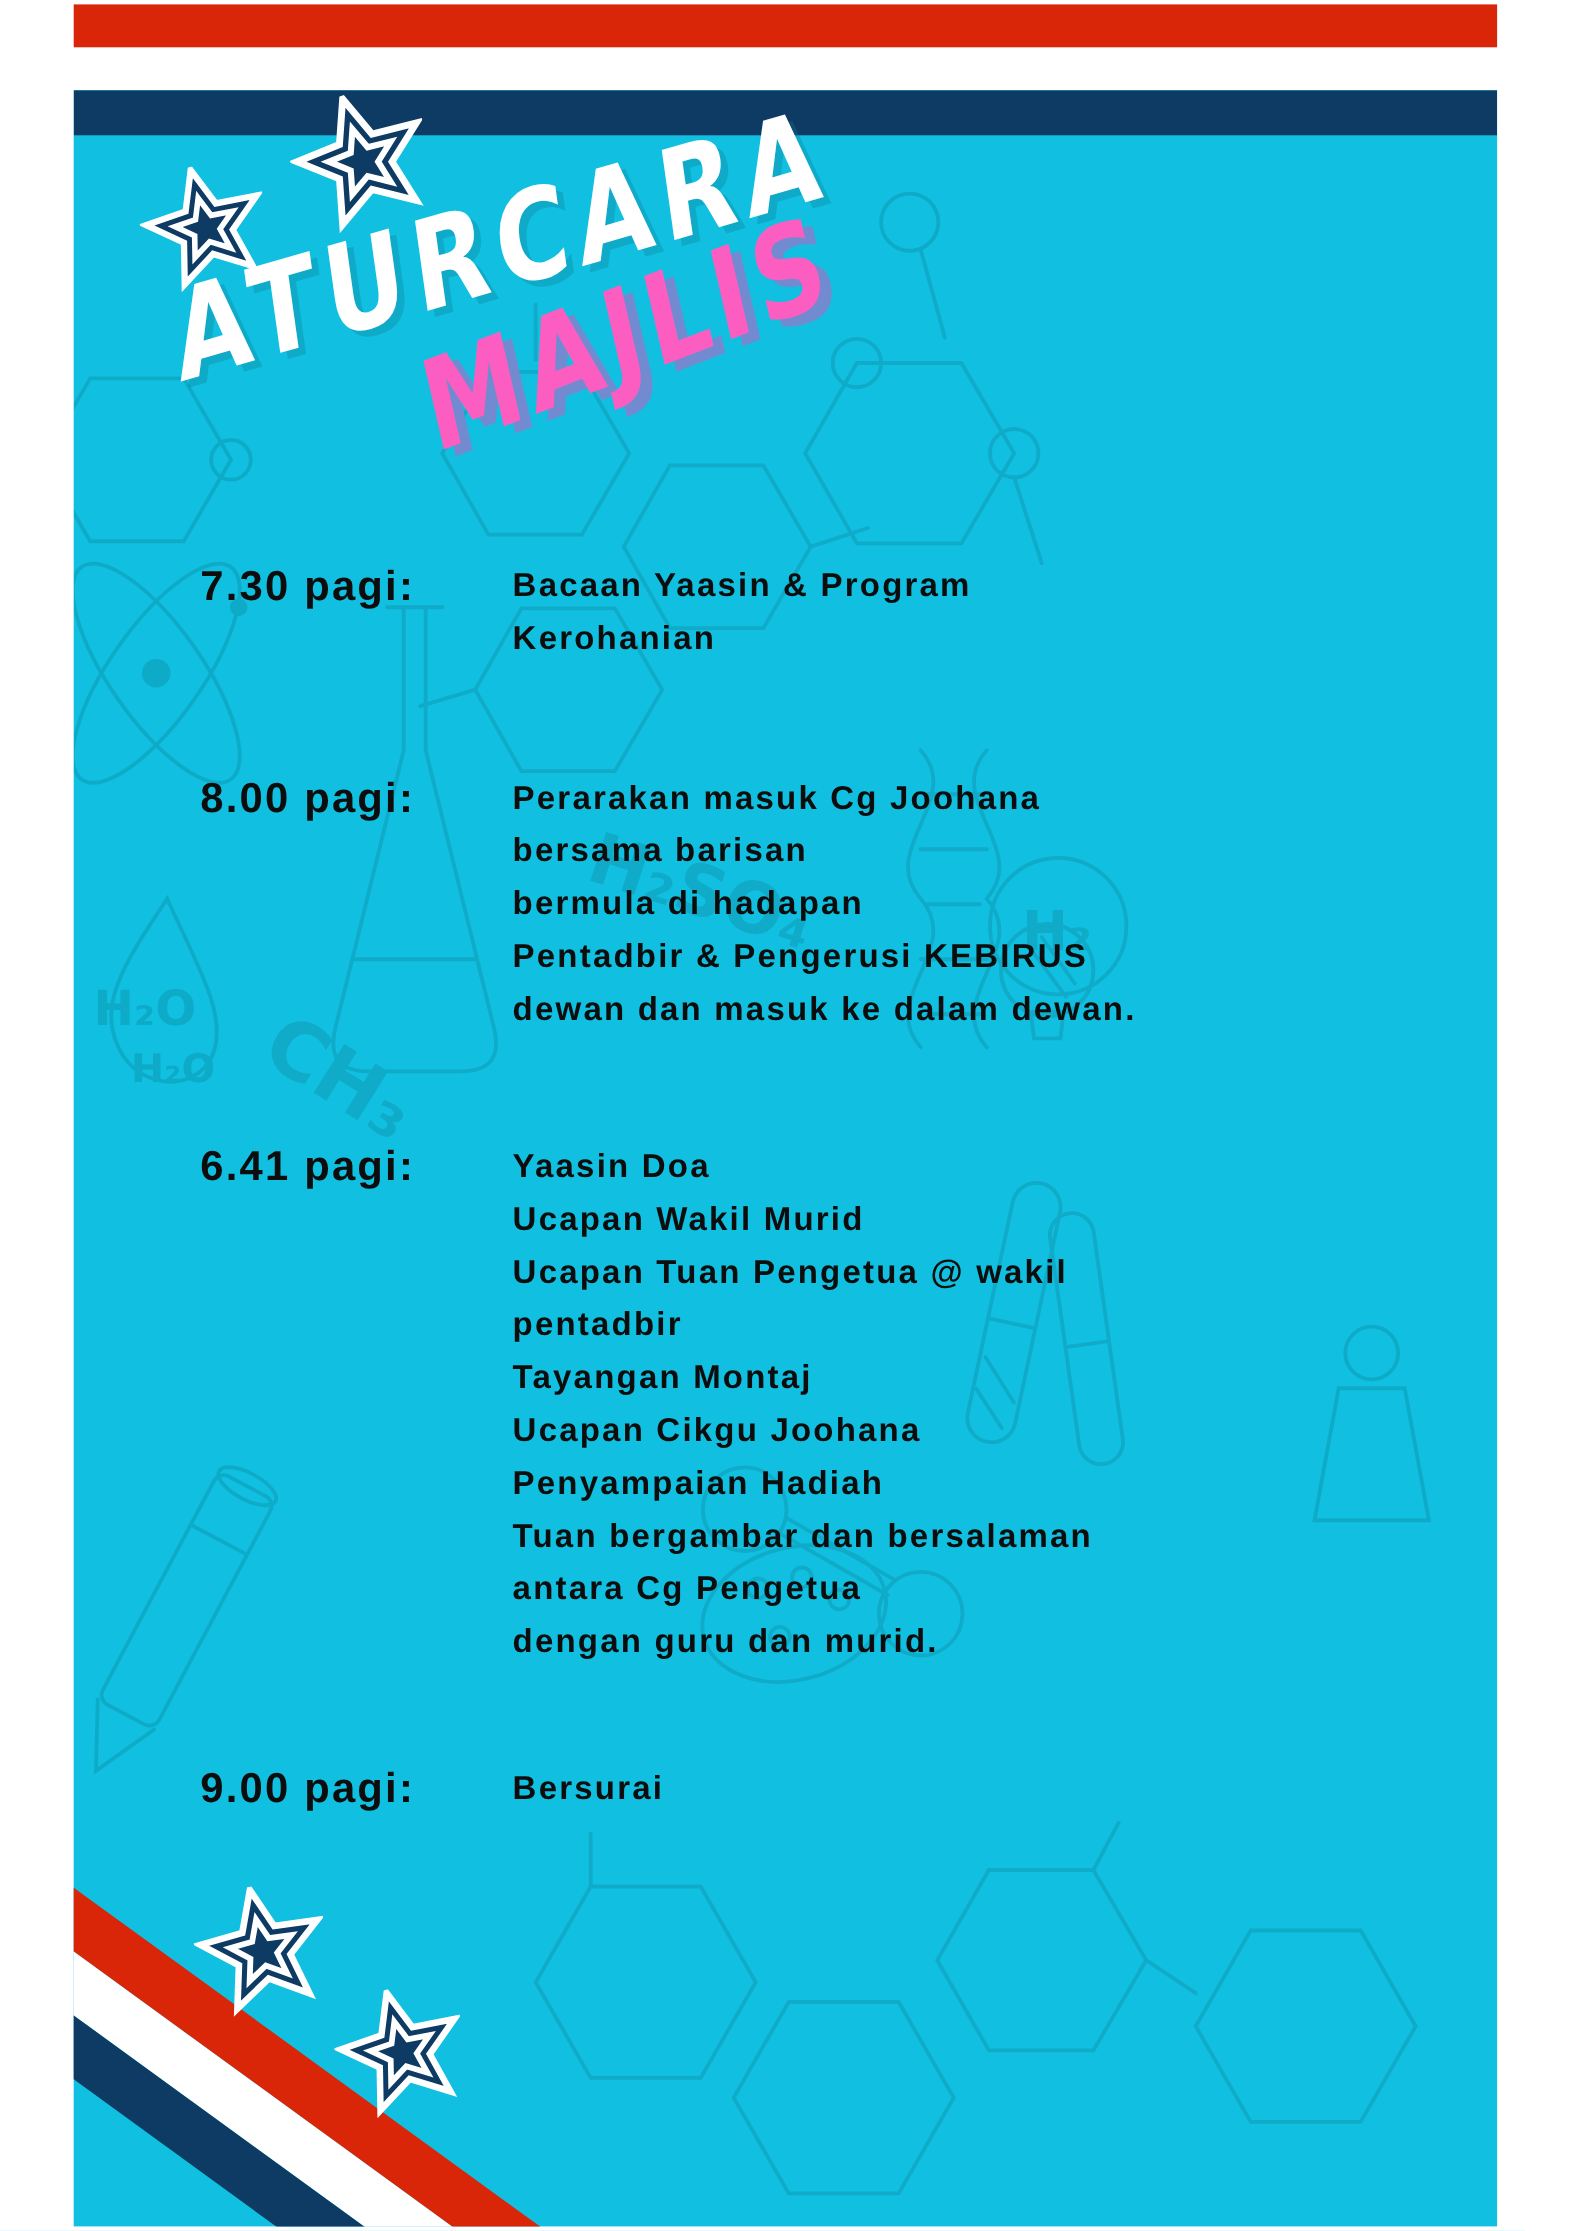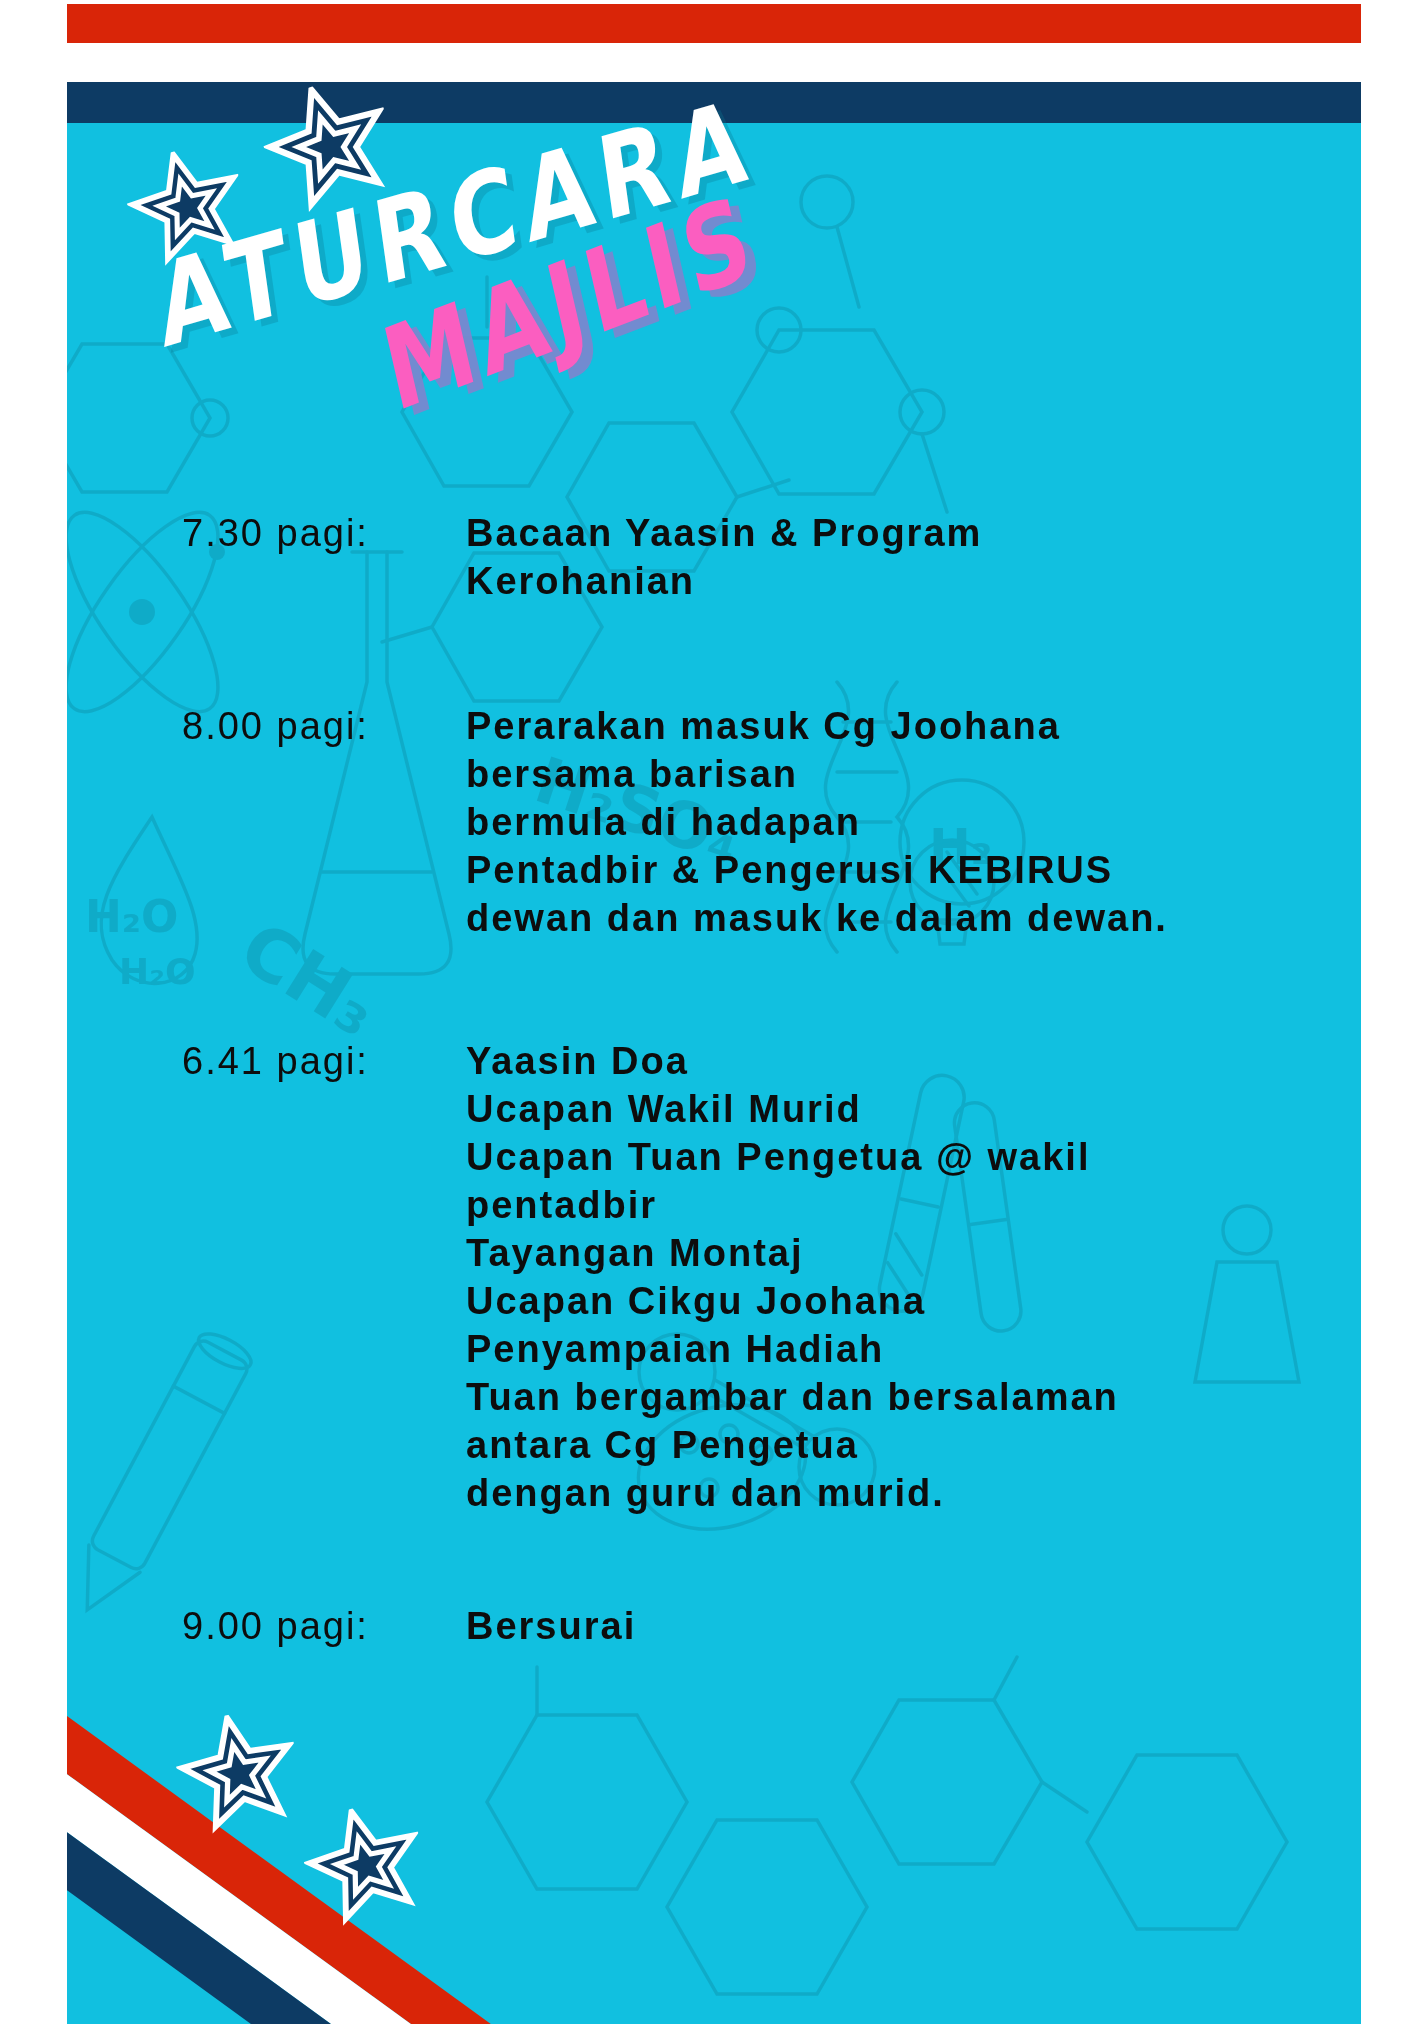--- a/index.html
+++ b/index.html
@@ -22,23 +22,23 @@
   .title-line{position:absolute;text-align:center;font-family:"DejaVu Sans",sans-serif;font-weight:bold;white-space:nowrap;}
   .title-1{left:38px;top:88px;width:700px;font-size:92px;letter-spacing:8px;color:#ffffff;
            transform:rotate(-16deg) skewX(-8deg) scaleY(1.22);
            text-shadow:6px 6px 0 rgba(10,120,145,.30);}
   .title-2{left:243px;top:168px;width:520px;font-size:92px;letter-spacing:6px;color:var(--pink);
            transform:rotate(-21deg) skewX(-8deg) scaleY(1.22);
            text-shadow:9px 8px 0 rgba(123,135,206,.92);}
 
   .s-row{position:absolute;left:0;width:1294px;display:flex;align-items:flex-start;}
   .s-time{position:absolute;left:115px;top:0;width:280px;
-          font-size:38px;font-weight:normal;letter-spacing:2px;line-height:48px;color:var(--text);}
+          font-size:38px;font-weight:bold;letter-spacing:2px;line-height:48px;color:var(--text);}
   .s-lines{position:absolute;left:399px;top:0;width:850px;}
-  .s-line{font-size:38px;font-weight:bold;letter-spacing:2px;line-height:48px;color:var(--text);white-space:nowrap;}
+  .s-line{font-size:30px;font-weight:bold;letter-spacing:2px;line-height:48px;color:var(--text);white-space:nowrap;}
 
   .stripes{position:absolute;left:-40px;top:1605px;width:1700px;height:200px;
            transform:rotate(36deg);transform-origin:0 0;}
   .stripe{width:100%;height:47px;}
   .stripe-red{background:var(--red);}
   .stripe-white{background:#ffffff;}
   .stripe-navy{background:var(--navy);}
 </style>
 </head>
 <body>

